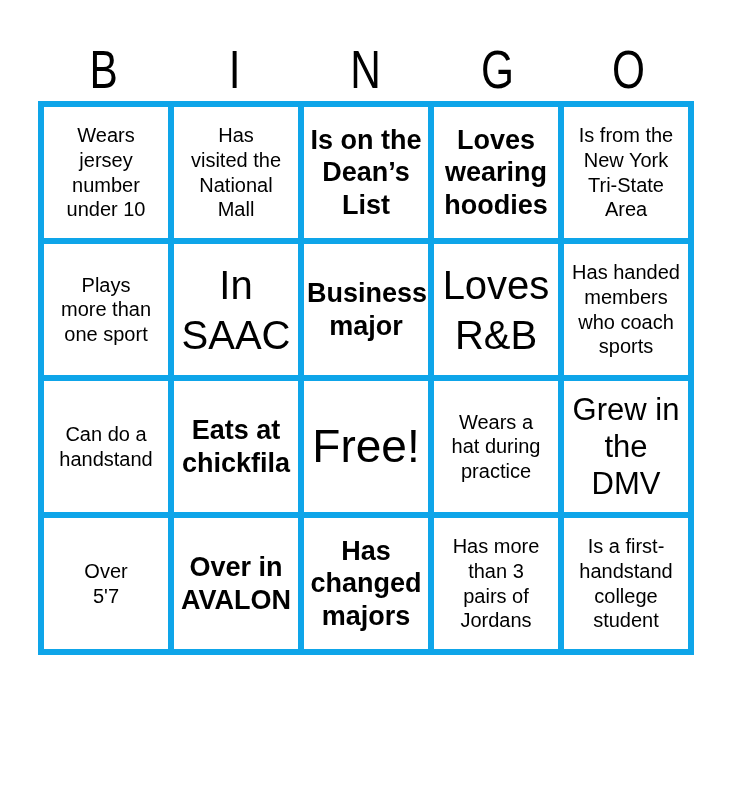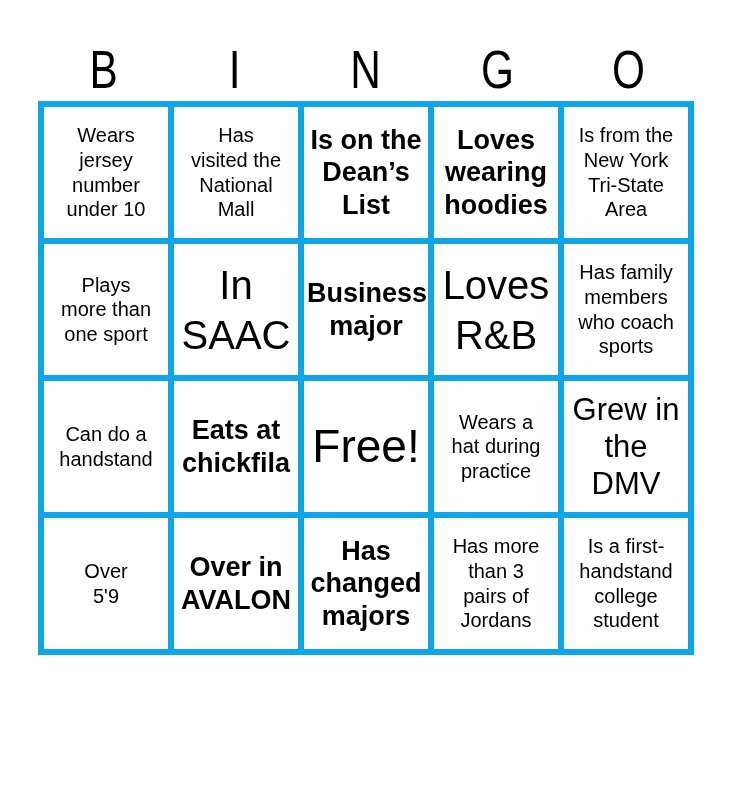--- a/index.html
+++ b/index.html
@@ -122,21 +122,21 @@
             </td>
           <td class="cell fs-md">
               <span class="cell-text">Business
 major</span>
             </td>
           <td class="cell fs-xxl">
               <span class="cell-text">Loves
 R&amp;B</span>
             </td>
           <td class="cell fs-sm">
-              <span class="cell-text">Has family
+              <span class="cell-text">Has handed
 members
 who coach
 sports</span>
             </td>
         </tr>
         <tr>
           <td class="cell fs-sm">
               <span class="cell-text">Can do a
 handstand</span>
             </td>
@@ -154,21 +154,21 @@
             </td>
           <td class="cell fs-lg">
               <span class="cell-text">Grew in
 the
 DMV</span>
             </td>
         </tr>
         <tr>
           <td class="cell fs-sm v-top">
               <span class="cell-text">Over
-5'9</span>
+5'7</span>
             </td>
           <td class="cell fs-md">
               <span class="cell-text">Over in
 AVALON</span>
             </td>
           <td class="cell fs-md">
               <span class="cell-text">Has
 changed
 majors</span>
             </td>

